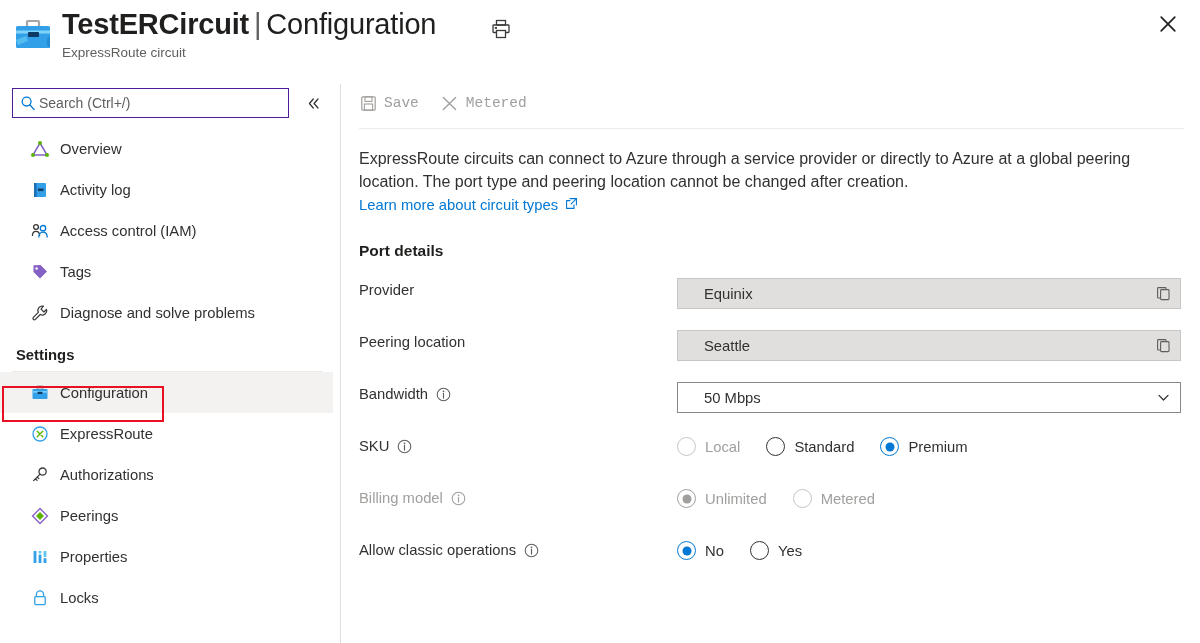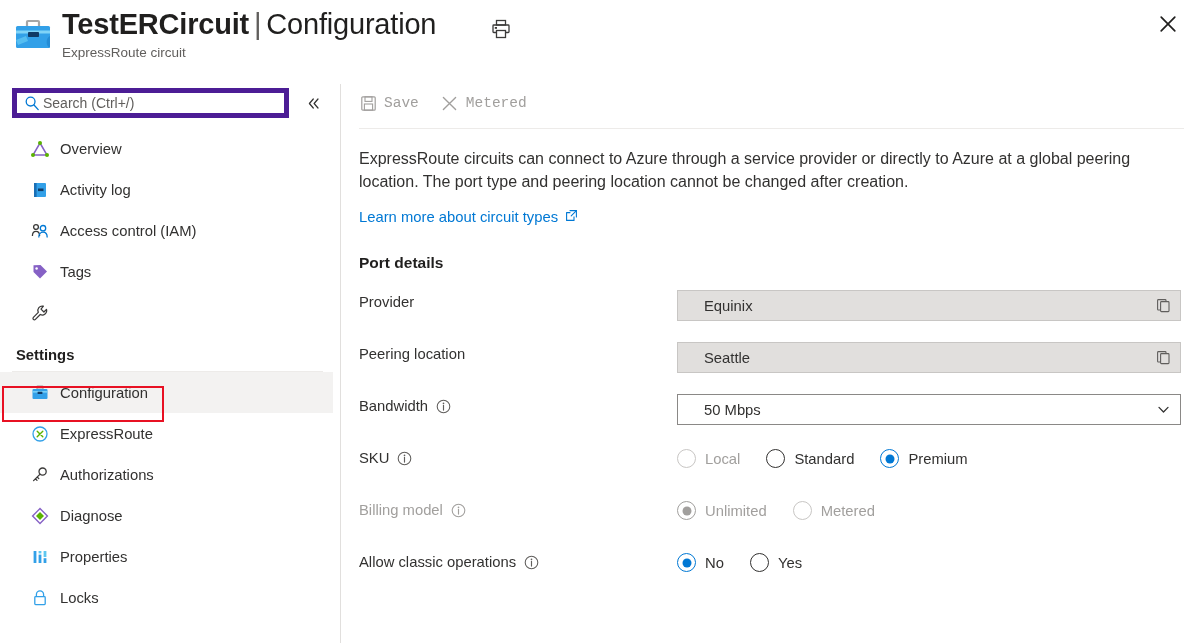--- a/index.html
+++ b/index.html
@@ -22,21 +22,21 @@
   .hdr-title .cfg { font-weight:400; color:#201f1e; }
   .hdr-sub { position:absolute; left:62px; top:45px; font-size:13.5px; color:#605e5c; }
   .print-btn { position:absolute; left:486px; top:14px; width:30px; height:30px;
                display:flex; align-items:center; justify-content:center; cursor:pointer; }
   .close-btn { position:absolute; left:1152px; top:8px; width:32px; height:32px;
                display:flex; align-items:center; justify-content:center; cursor:pointer; }
 
   
   .rail { position:absolute; left:0; top:82px; width:333px; height:561px; background:#fff; }
   .search-wrap { position:absolute; left:12px; top:6px; width:277px; height:30px;
-                 border:5px solid #4c1d95; background:#fff; display:flex; align-items:center; }
+                 border:1px solid #4c1d95; background:#fff; display:flex; align-items:center; }
   .search-ic { width:26px; display:flex; align-items:center; justify-content:center; padding-left:4px;}
   .search-input { border:0; outline:0; font-family:"Liberation Sans", sans-serif;
                   font-size:14px; color:#323130; background:transparent; width:230px; padding:0; }
   .search-input::placeholder { color:#605e5c; opacity:1; }
   .collapse-btn { position:absolute; left:300px; top:8px; width:26px; height:26px; cursor:pointer;
                   display:flex; align-items:center; justify-content:center; color:#323130; font-size:16px; }
 
   .nav { position:absolute; left:0; top:46px; width:333px; }
   .nav-item { position:relative; height:41px; display:flex; align-items:center;
               padding-left:30px; cursor:pointer; }
@@ -56,21 +56,21 @@
   
   .cmdbar { position:absolute; left:359px; top:86px; width:825px; height:34px; display:flex; align-items:center;font-family:Liberation Mono, monospace; }
   .cmd { display:flex; align-items:center; gap:7px; margin-right:22px; cursor:default;
          font-size:14.5px; color:#a19f9d; }
   .cmd .ci { width:18px; height:18px; display:flex; align-items:center; justify-content:center; }
   .cmd-rule { position:absolute; left:359px; top:128px; width:825px; height:1px; background:#edebe9; }
 
   
   .content { position:absolute; left:359px; top:148px; width:830px; }
   .desc { font-size:16px; line-height:22.5px; color:#323130; width:818px; }
-  .link { display:inline-flex; align-items:center; gap:7px; margin-top:16px;
+  .link { display:inline-flex; align-items:center; gap:7px; margin-top:4px;
           color:#0078d4; font-size:14.8px; text-decoration:none; cursor:pointer; }
   .sec-title { margin-top:28px; font-size:15.5px; font-weight:700; color:#201f1e; }
 
   .form { margin-top:18px; }
   .row { position:relative; height:52px; display:flex; align-items:flex-start; }
   .row-lbl { width:318px; padding-top:4px; font-size:14.8px; color:#323130;
              display:flex; align-items:center; gap:8px; white-space:nowrap; }
   .row-lbl.dim { color:#a19f9d; }
   .info-ic { display:inline-flex; }
 
@@ -201,20 +201,21 @@
         </span>
         <span class="lbl">Tags</span>
       </div>
 
       <div class="nav-item">
         <span class="ic">
           <svg width="20" height="20" viewBox="0 0 20 20">
             <path d="M13.4 3.2 a4.4 4.4 0 0 0-5.1 6.2 L3.4 14.4 a1.4 1.4 0 0 0 2 2 L10.3 11.5 a4.4 4.4 0 0 0 6.2-5.1 L13.9 9 L11 6.1 Z" fill="none" stroke="#3b3a39" stroke-width="1.25" stroke-linejoin="round"></path>
           </svg>
         </span>
+        <span class="lbl">Diagnose and solve problems</span>
       </div>
 
       <div class="nav-section">Settings</div>
       <div class="nav-divider"></div>
 
       <div class="nav-item selected">
         <span class="ic">
           <svg width="20" height="20" viewBox="0 0 20 20">
             <rect x="7" y="3.2" width="6" height="2.8" fill="none" stroke="#9e9e9e" stroke-width="1.2" rx="0.6"></rect>
             <rect x="2.5" y="6" width="15" height="10" rx="1" fill="#32a0e8"></rect>
@@ -245,21 +246,21 @@
         <span class="lbl">Authorizations</span>
       </div>
 
       <div class="nav-item">
         <span class="ic">
           <svg width="20" height="20" viewBox="0 0 20 20">
             <path d="M10 2.6 L17.4 10 L10 17.4 L2.6 10 Z" fill="none" stroke="#8661c5" stroke-width="1.4"></path>
             <path d="M10 6 L14 10 L10 14 L6 10 Z" fill="#5ab300"></path>
           </svg>
         </span>
-        <span class="lbl">Diagnose</span>
+        <span class="lbl">Peerings</span>
       </div>
 
       <div class="nav-item">
         <span class="ic">
           <svg width="20" height="20" viewBox="0 0 20 20">
             <rect x="3.6" y="4" width="2.8" height="12" fill="#32a0e8"></rect>
             <rect x="8.6" y="4" width="2.8" height="2.4" fill="#5ec8f0"></rect>
             <rect x="8.6" y="7.6" width="2.8" height="8.4" fill="#32a0e8"></rect>
             <rect x="13.6" y="4" width="2.8" height="6" fill="#5ec8f0"></rect>
             <rect x="13.6" y="11.2" width="2.8" height="4.8" fill="#32a0e8"></rect>

